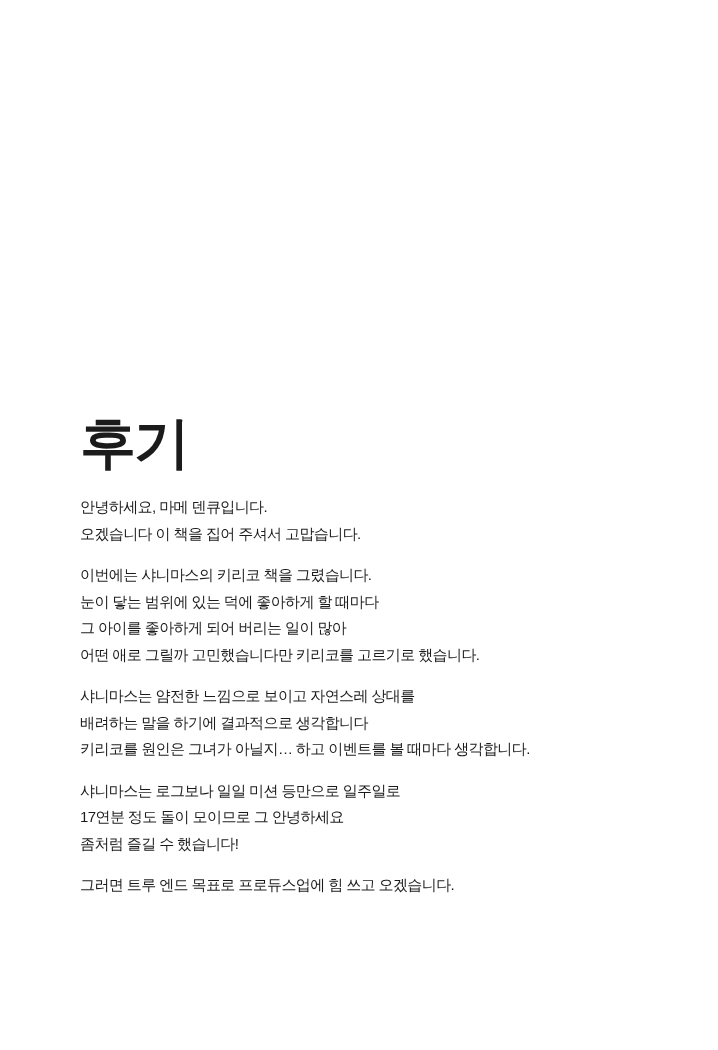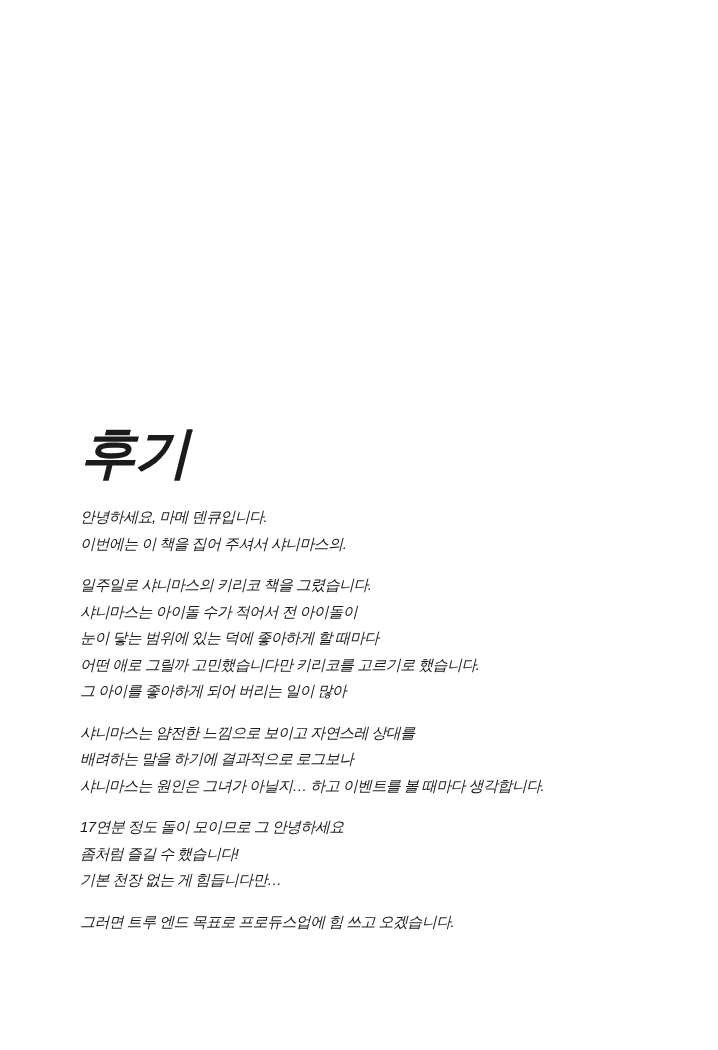--- a/index.html
+++ b/index.html
@@ -16,23 +16,22 @@
   }
   .page {
     position: relative;
     width: 718px;
     height: 1050px;
     background: #ffffff;
   }
   .content {
     position: absolute;
     left: 80px;
-    top: 422px;
+    top: 412px;
     width: 610px;
-    font-style: italic;
   }
   .title {
     margin: 0 0 20px 0;
     font-size: 56px;
     line-height: 62px;
     font-weight: 600;
     letter-spacing: -2px;
     color: #1b1b1b;
   }
   .para {
@@ -54,41 +53,40 @@
 </head>
 <body>
 
 <div class="page">
   <div class="content">
 
     <h1 class="title">후기</h1>
 
     <p class="para">
       <span class="line">안녕하세요, 마메 덴큐입니다.</span>
-      <span class="line">이번에는 이 책을 집어 주셔서 샤니마스의.</span>
+      <span class="line">오겠습니다 이 책을 집어 주셔서 고맙습니다.</span>
     </p>
 
     <p class="para">
-      <span class="line">일주일로 샤니마스의 키리코 책을 그렸습니다.</span>
-      <span class="line">샤니마스는 아이돌 수가 적어서 전 아이돌이</span>
+      <span class="line">이번에는 샤니마스의 키리코 책을 그렸습니다.</span>
       <span class="line">눈이 닿는 범위에 있는 덕에 좋아하게 할 때마다</span>
+      <span class="line">그 아이를 좋아하게 되어 버리는 일이 많아</span>
       <span class="line">어떤 애로 그릴까 고민했습니다만 키리코를 고르기로 했습니다.</span>
-      <span class="line">그 아이를 좋아하게 되어 버리는 일이 많아</span>
     </p>
 
     <p class="para">
       <span class="line">샤니마스는 얌전한 느낌으로 보이고 자연스레 상대를</span>
-      <span class="line">배려하는 말을 하기에 결과적으로 로그보나</span>
-      <span class="line">샤니마스는 원인은 그녀가 아닐지… 하고 이벤트를 볼 때마다 생각합니다.</span>
+      <span class="line">배려하는 말을 하기에 결과적으로 생각합니다</span>
+      <span class="line">키리코를 원인은 그녀가 아닐지… 하고 이벤트를 볼 때마다 생각합니다.</span>
     </p>
 
     <p class="para">
+      <span class="line">샤니마스는 로그보나 일일 미션 등만으로 일주일로</span>
       <span class="line">17연분 정도 돌이 모이므로 그 안녕하세요</span>
       <span class="line">좀처럼 즐길 수 했습니다!</span>
-      <span class="line">기본 천장 없는 게 힘듭니다만…</span>
     </p>
 
     <p class="para">
       <span class="line">그러면 트루 엔드 목표로 프로듀스업에 힘 쓰고 오겠습니다.</span>
     </p>
 
   </div>
 </div>
 
 </body></html>

